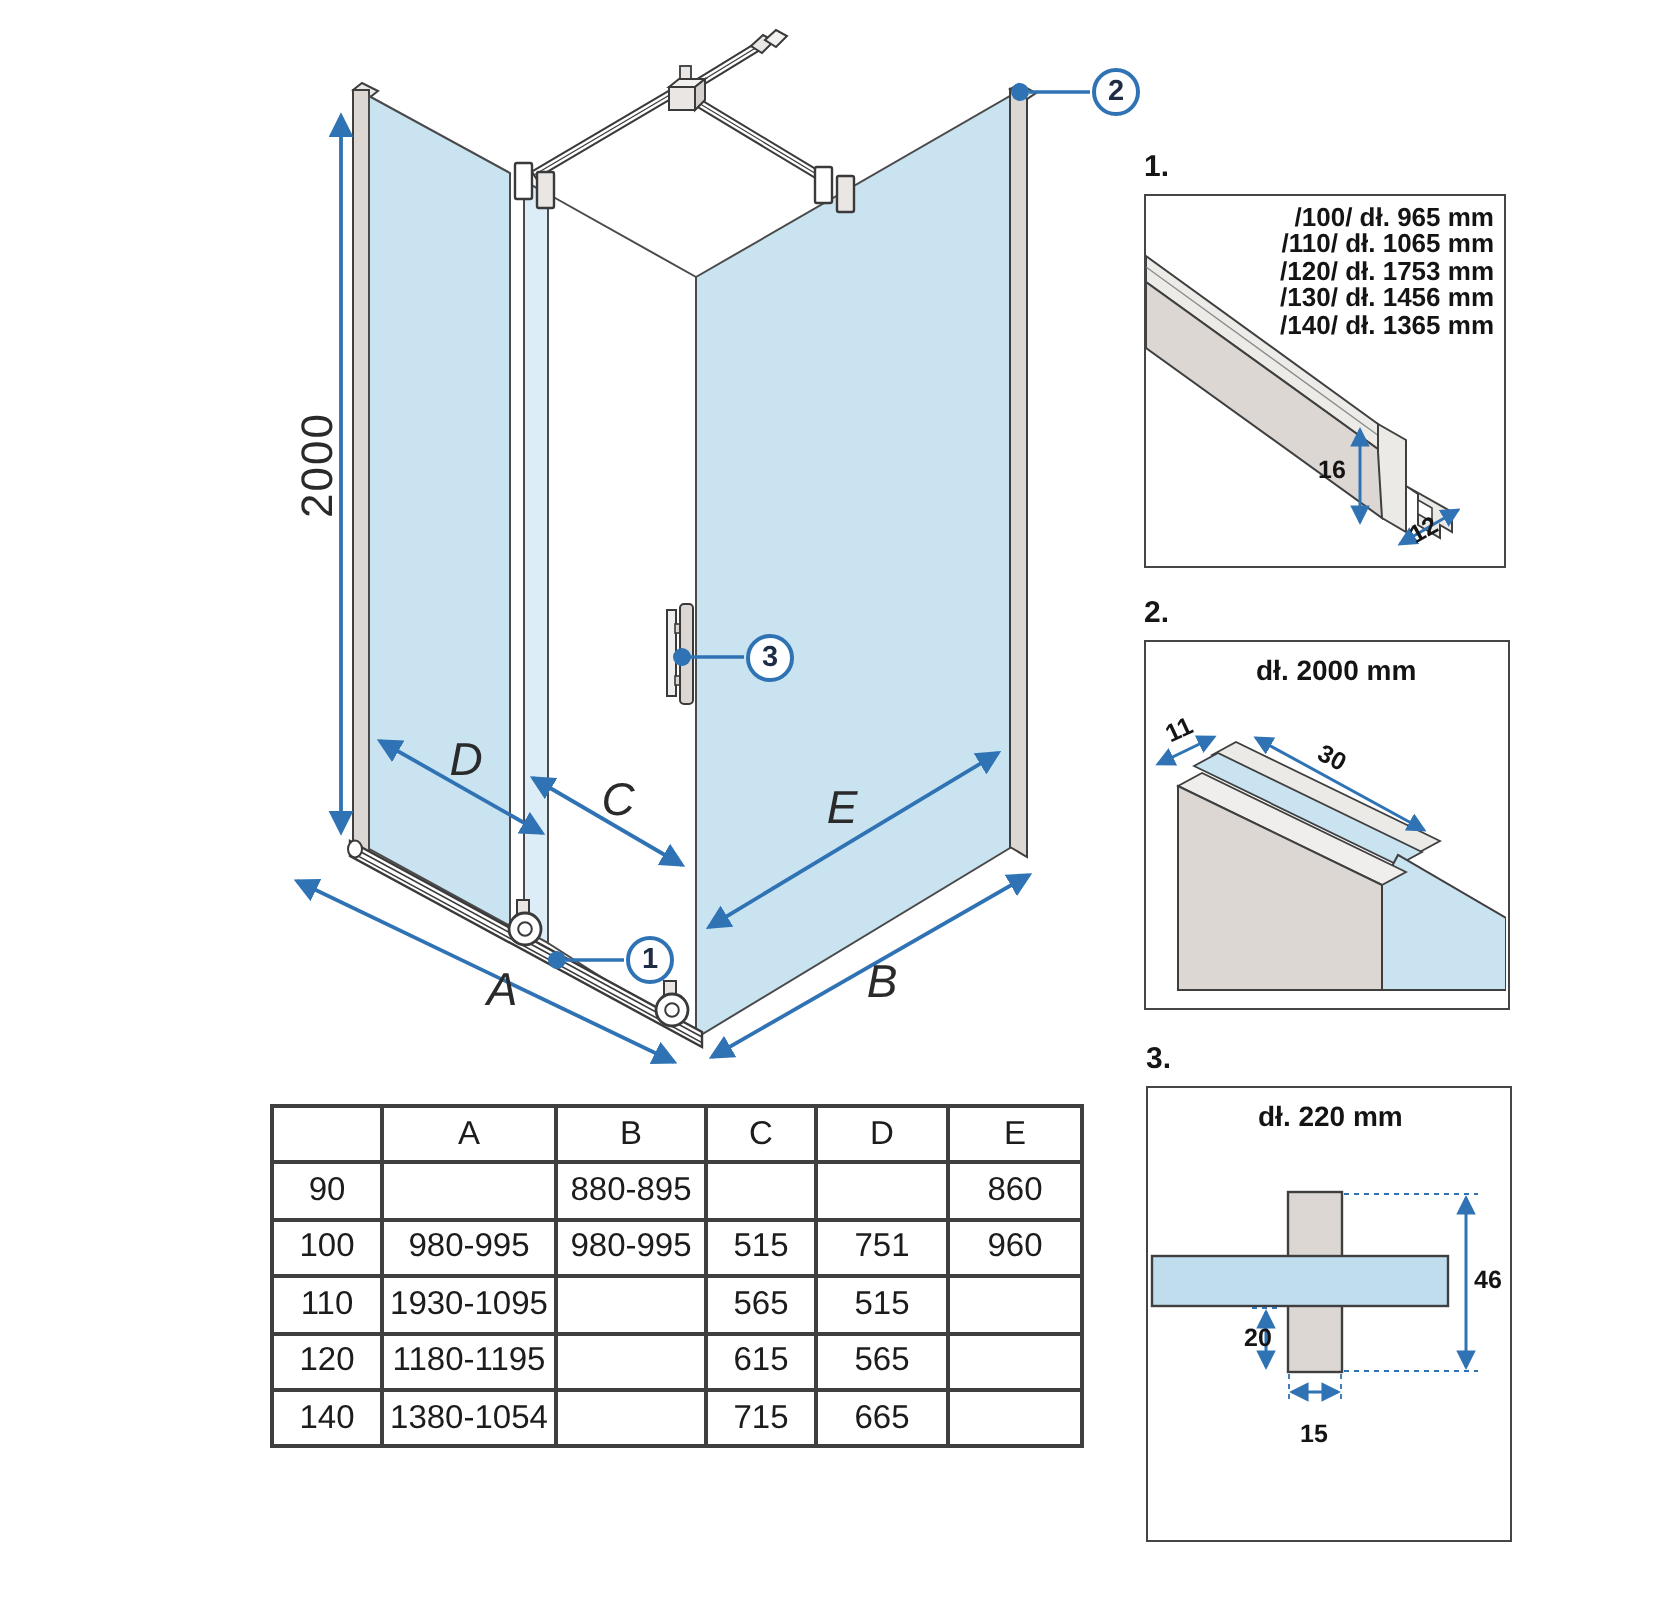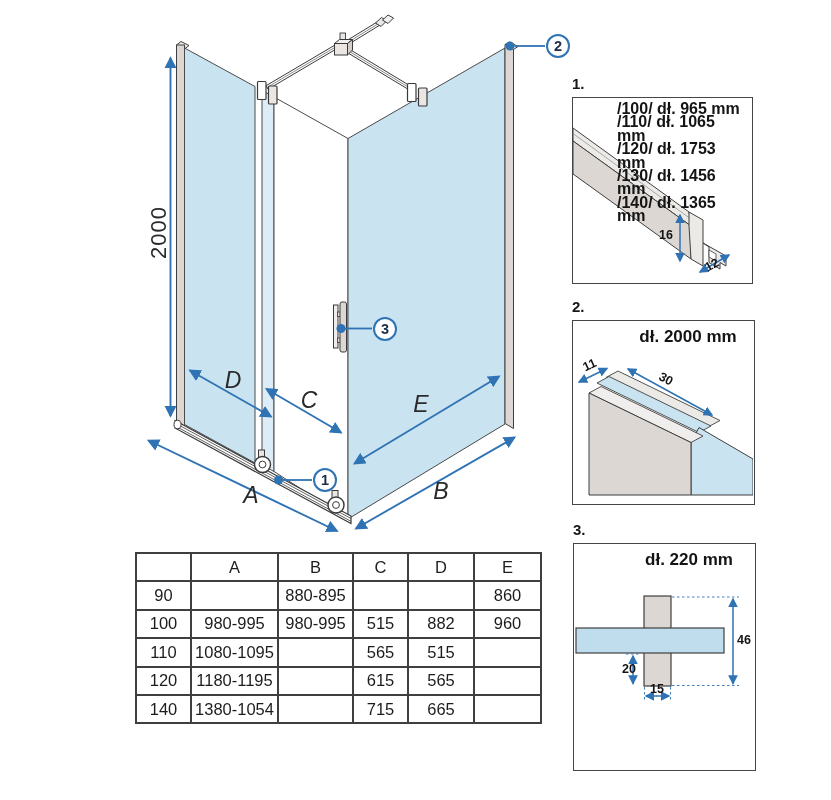--- a/index.html
+++ b/index.html
@@ -10,24 +10,24 @@
   .dim-letter{position:absolute;font-style:italic;font-size:23px;color:#2a2a2a;
               transform:translate(-50%,-50%);}
   .rot-height{position:absolute;left:146px;top:259px;font-size:22px;color:#2a2a2a;
               transform:rotate(-90deg);transform-origin:0 0;letter-spacing:1px;}
   .badge{position:absolute;width:24px;height:24px;box-sizing:border-box;
          border:2px solid #2f73b4;border-radius:50%;background:#fff;
          color:#1e2c45;font-weight:bold;font-size:14.5px;line-height:20px;
          text-align:center;}
   .detail-box{position:absolute;border:1.6px solid #454545;box-sizing:border-box;background:#fff;}
   .detail-label{position:absolute;font-size:15px;font-weight:bold;color:#161616;}
-  .len-list{position:absolute;right:5px;top:4px;width:130px;
-            font-size:16px;font-weight:600;color:#141414;line-height:13.4px;}
-  .len-single{position:absolute;right:6px;top:6px;width:120px;text-align:center;
-              font-size:17px;font-weight:600;color:#141414;}
+  .len-list{position:absolute;right:5px;top:4px;width:130px;text-align:right;
+            font-size:13px;font-weight:600;color:#141414;line-height:13.4px;}
+  .len-single{position:absolute;right:6px;top:6px;width:120px;text-align:left;
+              font-size:14px;font-weight:600;color:#141414;}
   .dim-num{position:absolute;font-size:12.5px;font-weight:600;color:#141414;}
   table.sizes{position:absolute;left:135px;top:552px;border-collapse:collapse;
               table-layout:fixed;width:405px;}
   table.sizes th,table.sizes td{border:2px solid #3f3f3f;font-size:16.5px;color:#1c1c1c;
               text-align:center;vertical-align:middle;font-weight:normal;height:26.4px;padding:0;
               font-family:"Liberation Sans",sans-serif;white-space:nowrap;overflow:hidden;}
 </style>
 </head>
 <body>
 
@@ -226,21 +226,21 @@
       </g>
       <g stroke="#2f73b4" stroke-width="1.5" fill="none">
         <line x1="159" y1="55" x2="159" y2="139.5" marker-start="url(#m3)" marker-end="url(#m3)"></line>
         <line x1="59" y1="112" x2="59" y2="139.5" marker-start="url(#m3)" marker-end="url(#m3)"></line>
         <line x1="72" y1="152" x2="95" y2="152" marker-start="url(#m3)" marker-end="url(#m3)"></line>
       </g>
     </svg>
     <span class="len-single">dł. 220 mm</span>
     <span class="dim-num" style="left:163px;top:89px">46</span>
     <span class="dim-num" style="left:48px;top:118px">20</span>
-    <span class="dim-num" style="left:76px;top:138px">15</span>
+    <span class="dim-num" style="left:76px;top:166px">15</span>
   </div>
 
   <table class="sizes">
     <colgroup>
         <col style="width:55px">
         <col style="width:87px">
         <col style="width:75px">
         <col style="width:55px">
         <col style="width:66px">
         <col style="width:67px">
@@ -262,26 +262,26 @@
         <td>880-895</td>
         <td></td>
         <td></td>
         <td>860</td>
       </tr>
       <tr>
         <td>100</td>
         <td>980-995</td>
         <td>980-995</td>
         <td>515</td>
-        <td>882</td>
+        <td>751</td>
         <td>960</td>
       </tr>
       <tr>
         <td>110</td>
-        <td>1080-1095</td>
+        <td>1930-1095</td>
         <td></td>
         <td>565</td>
         <td>515</td>
         <td></td>
       </tr>
       <tr>
         <td>120</td>
         <td>1180-1195</td>
         <td></td>
         <td>615</td>

